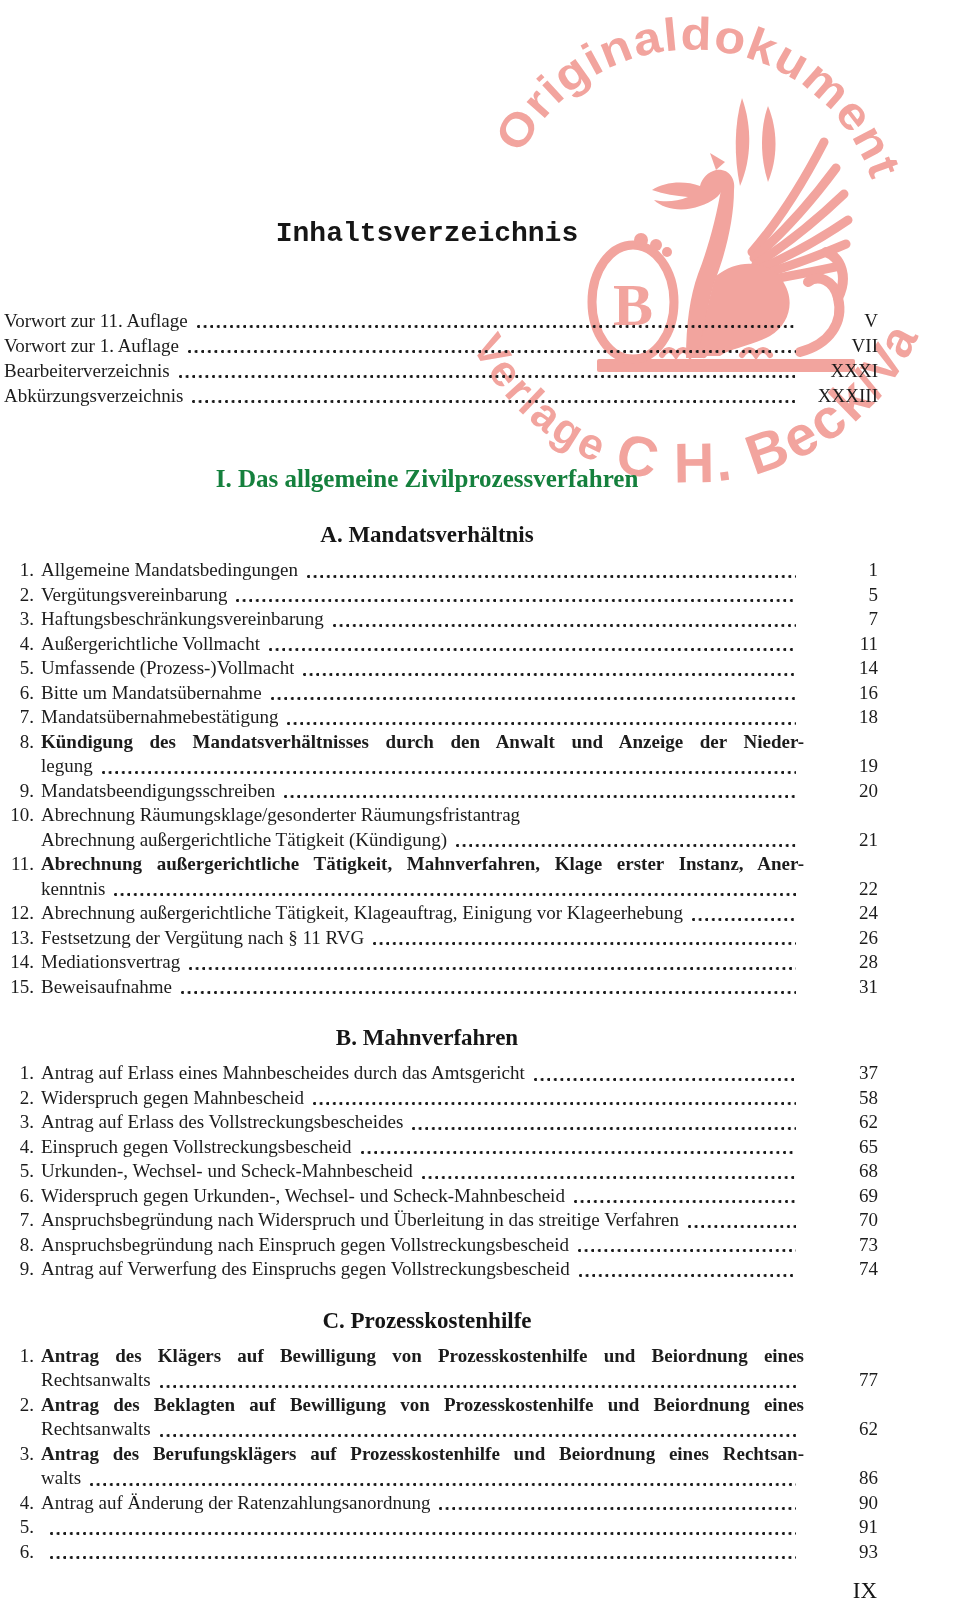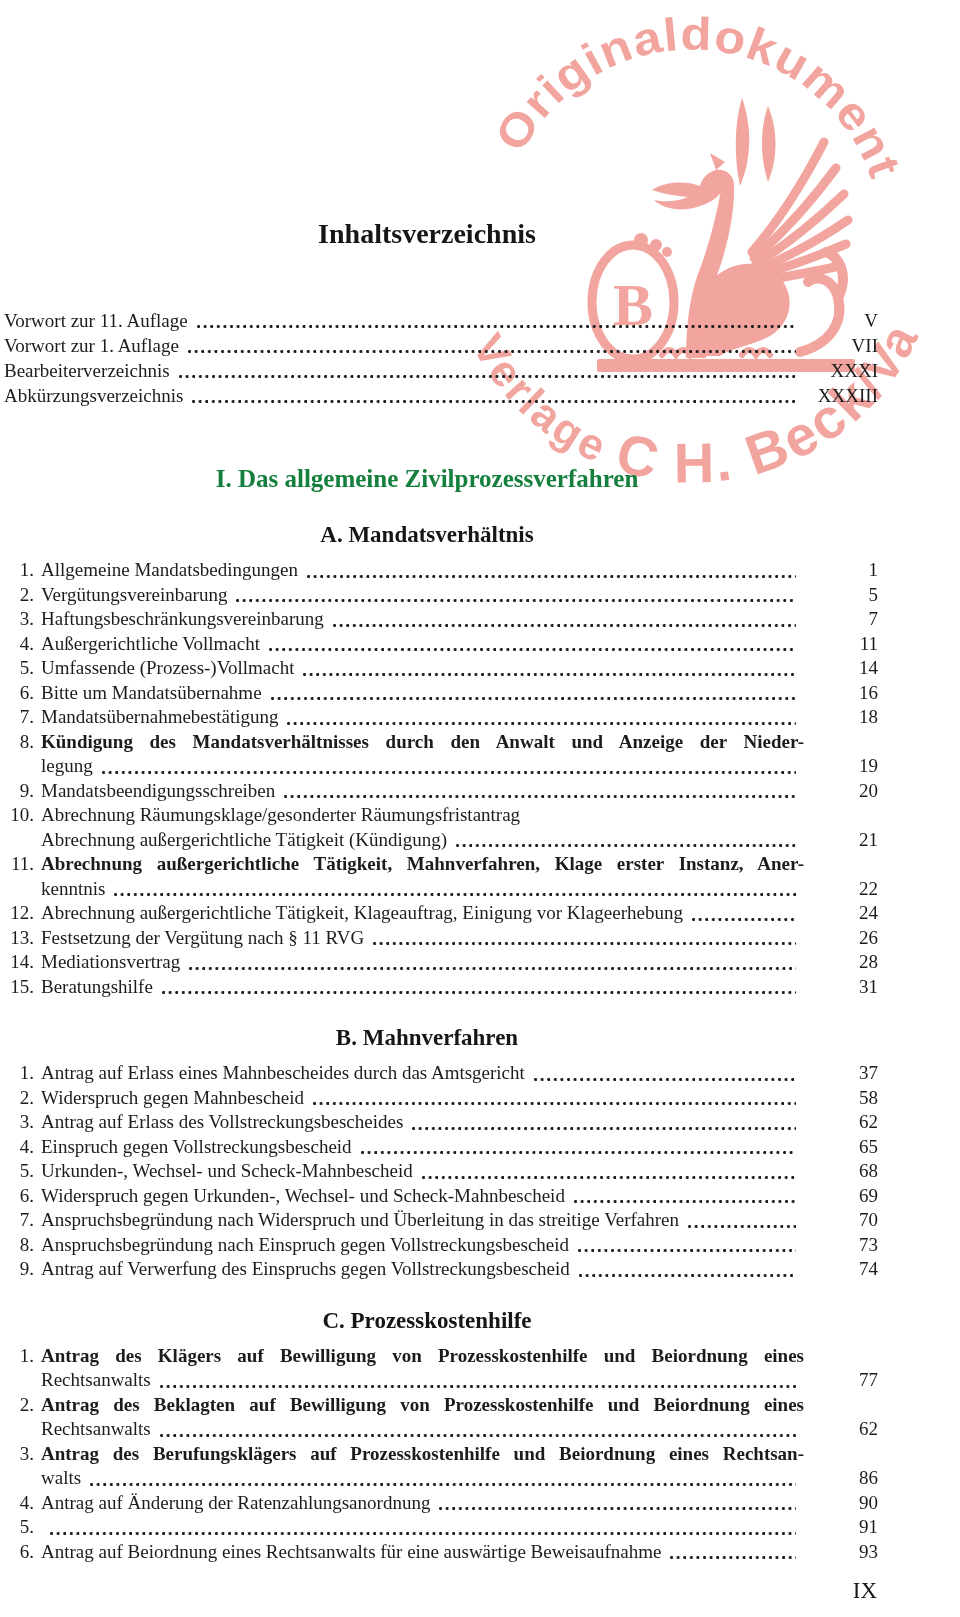--- a/index.html
+++ b/index.html
@@ -11,21 +11,21 @@
   
   .wm{position:absolute; left:0; top:0; width:960px; height:1617px; z-index:0; pointer-events:none;}
   .wm text{font-family:"Liberation Sans","DejaVu Sans",sans-serif; font-weight:bold; fill:var(--wm,#f2a49e);}
   .wm .mono{font-family:"Liberation Serif","DejaVu Serif",serif;}
   .wm .ink{fill:var(--wm,#f2a49e);}
   .wm .stro{stroke:var(--wm,#f2a49e); fill:none;}
   
   .content{position:absolute; left:4px; right:82px; top:0; z-index:1;}
   .title{
     margin:216px 0 0 0; width:846px; text-align:center;
-    font-size:28px; line-height:36px; font-weight:bold; color:#161616;
+    font-size:28px; line-height:36px; font-weight:bold; color:#161616;font-family:Liberation Mono, monospace;
   }
   .front-matter{margin-top:56px;}
   .part-heading{
     margin:54px 0 0 0; width:846px; text-align:center;
     font-size:25px; line-height:34px; font-weight:bold; color:#15803d;
   }
   .section-heading{
     margin:24px 0 8px 0; width:846px; text-align:center;
     font-size:23px; line-height:30px; font-weight:bold; color:#161616;
   }
@@ -236,21 +236,21 @@
             <span class="toc-page">26</span>
           </div>
           <div class="toc-row">
             <span class="toc-num">14.</span>
             <span class="toc-text">Mediationsvertrag</span>
             <span class="leader"></span>
             <span class="toc-page">28</span>
           </div>
           <div class="toc-row">
             <span class="toc-num">15.</span>
-            <span class="toc-text">Beratungshilfe</span>
+            <span class="toc-text">Beweisaufnahme</span>
             <span class="leader"></span>
             <span class="toc-page">31</span>
           </div>
         </div>
         <h3 class="section-heading">B. Mahnverfahren</h3>
         <div class="entries">
           <div class="toc-row">
             <span class="toc-num">1.</span>
             <span class="toc-text">Antrag auf Erlass eines Mahnbescheides durch das Amtsgericht</span>
             <span class="leader"></span>
@@ -343,21 +343,20 @@
             <span class="leader"></span>
             <span class="toc-page">90</span>
           </div>
           <div class="toc-row">
             <span class="toc-num">5.</span>
             <span class="leader"></span>
             <span class="toc-page">91</span>
           </div>
           <div class="toc-row">
             <span class="toc-num">6.</span>
-            <span class="toc-text">Antrag auf Beiordnung eines Rechtsanwalts für eine auswärtige Beweisaufnahme</span>
             <span class="leader"></span>
             <span class="toc-page">93</span>
           </div>
         </div>
       </div>
   </div>
 
   <div class="folio">IX</div>
 </div>
 

